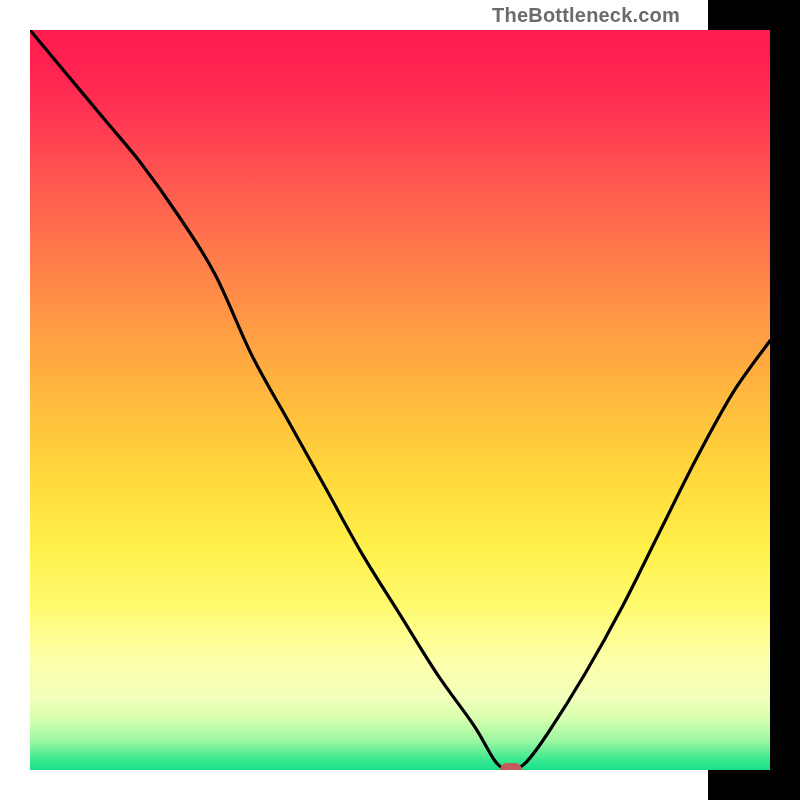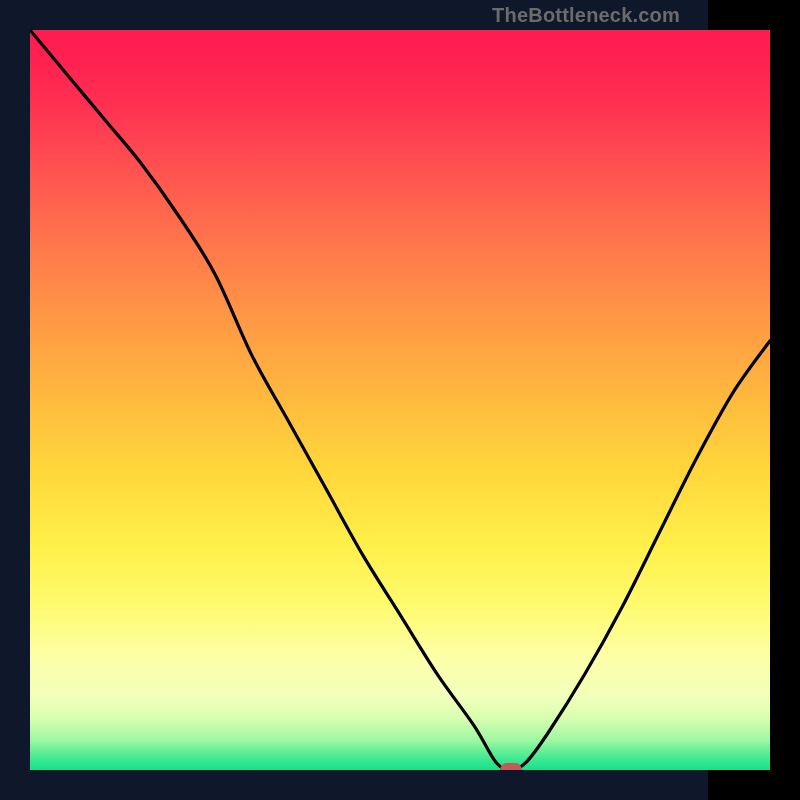--- a/index.html
+++ b/index.html
@@ -7,21 +7,21 @@
     padding: 0;
     width: 800px;
     height: 800px;
     background: #000;
     overflow: hidden;
   }
   .frame {
     position: relative;
     width: 708px;
     height: 800px;
-    background: #0f172a;
+    background: #ffffff;
   }
   .plot-area {
     position: absolute;
     left: 30px;
     top: 30px;
     width: 740px;
     height: 740px;
     overflow: hidden;
   }
   .gradient {

